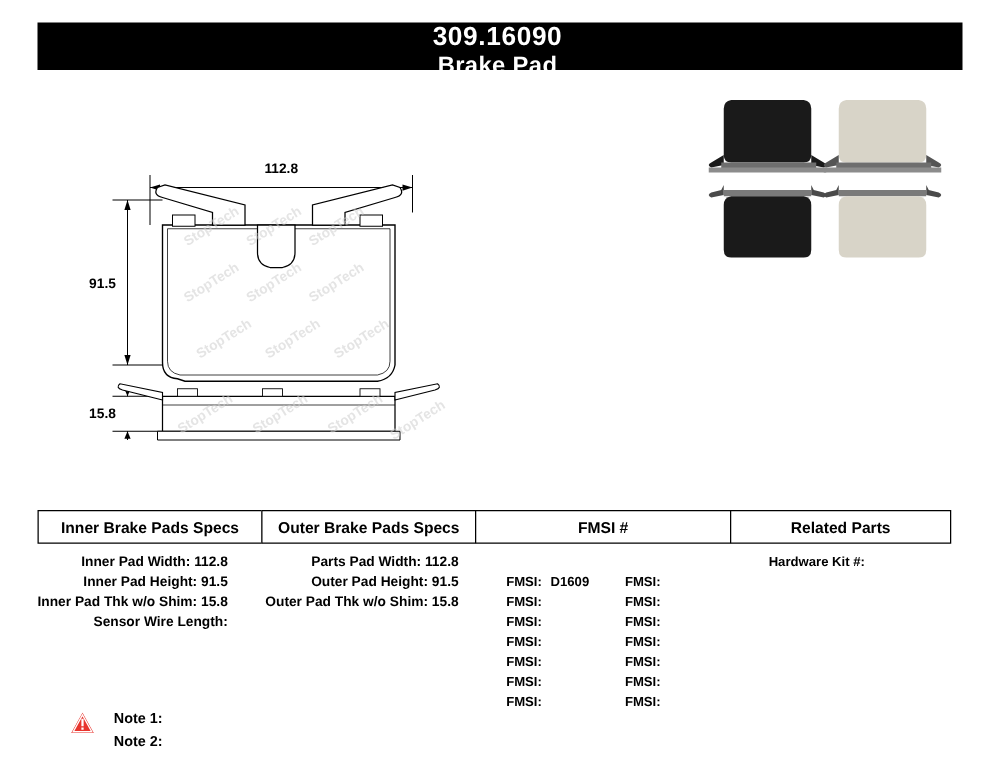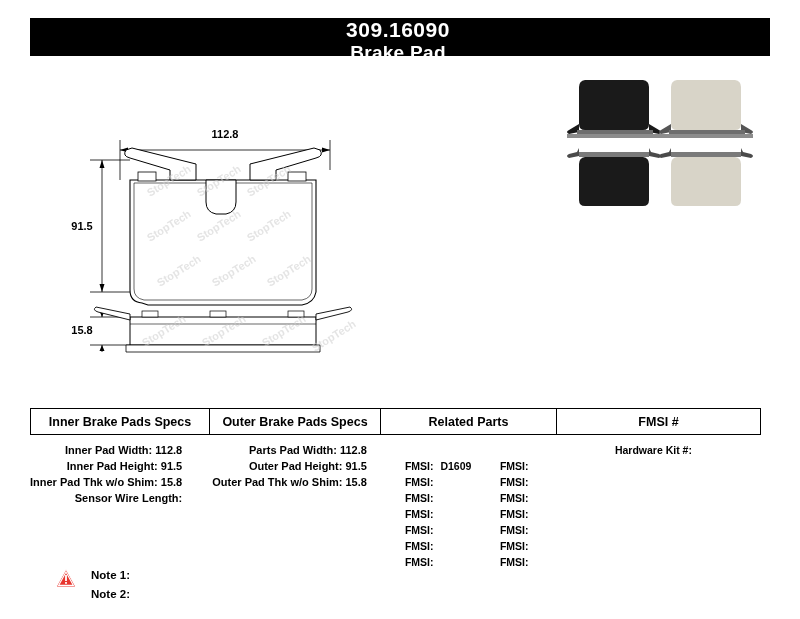--- a/index.html
+++ b/index.html
@@ -288,22 +288,22 @@
       <path d="M112,85 L170,85 Q176,86 176,92 L176,128 Q176,134 170,134 L112,134 Q106,134 106,128 L106,92 Q106,86 112,85 Z" fill="#d8d4c8"></path>
     </g>
   </svg>
 </div>
 
 <div class="tables">
 
   <div class="tbl-head-row">
     <div class="th inner">Inner Brake Pads Specs</div>
     <div class="th outer">Outer Brake Pads Specs</div>
+    <div class="th fmsi">FMSI #</div>
     <div class="th rel">Related Parts</div>
-    <div class="th fmsi">FMSI #</div>
   </div>
 
   <div class="tbl-body-row">
 
     <div class="col inner">
       <div class="spec-line">
         <span>Inner Pad Width:</span>
         <span class="val">112.8</span>
       </div>
       <div class="spec-line">

